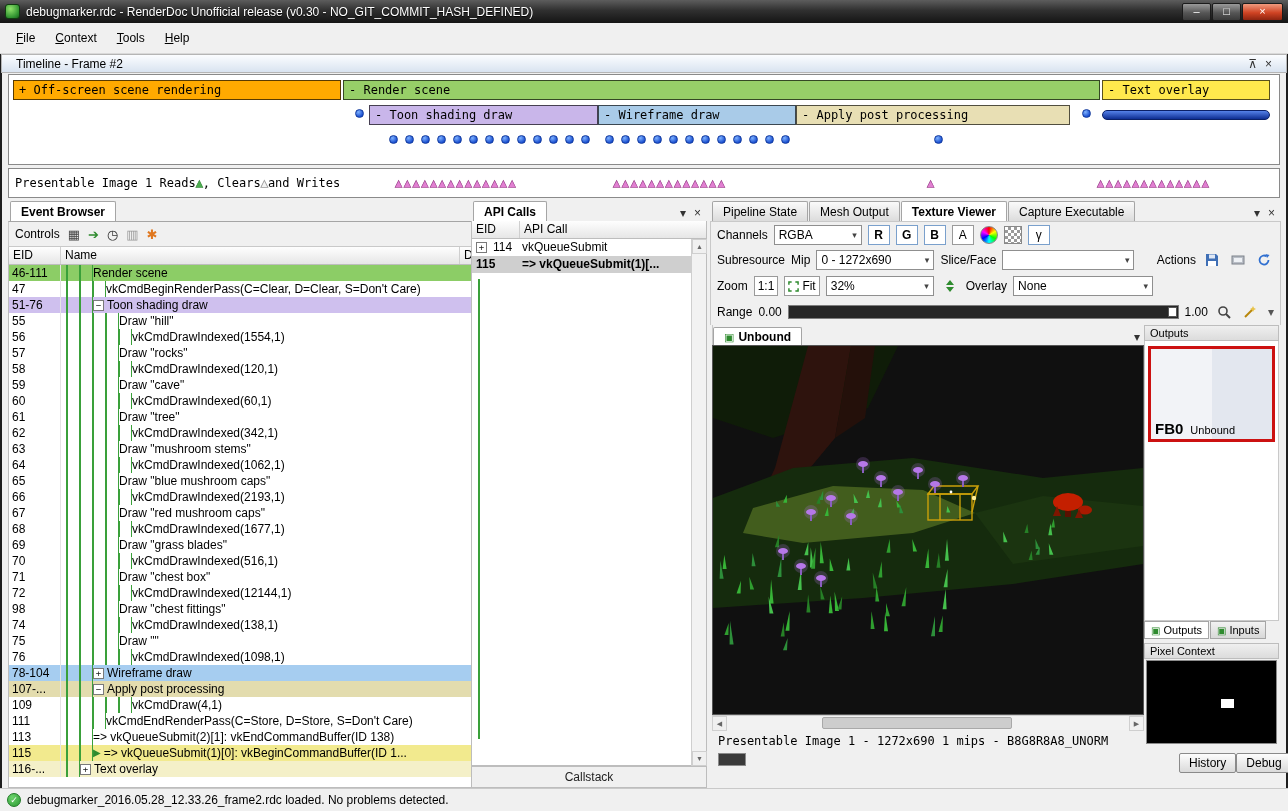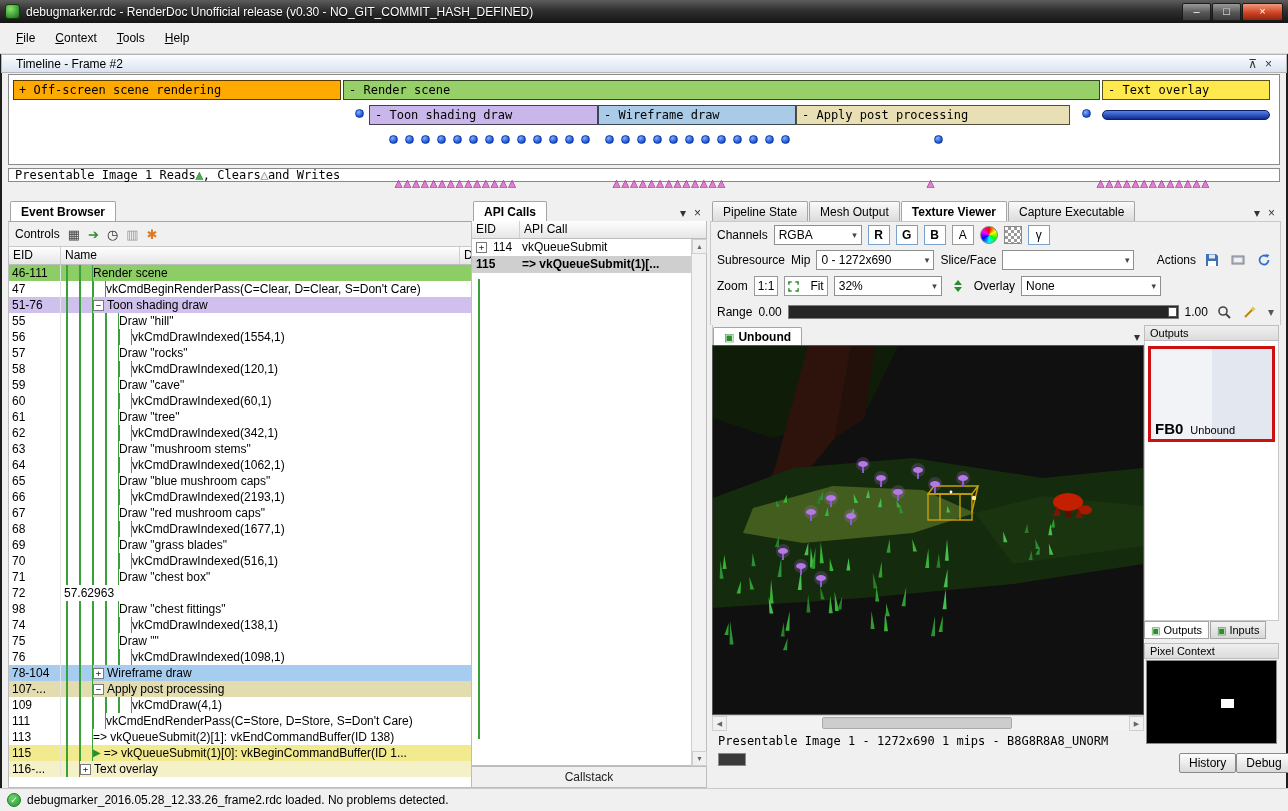--- a/index.html
+++ b/index.html
@@ -40,21 +40,21 @@
   .blk-render    { top:5px; left:334px; width:757px; background:#97cf68; }
   .blk-textov    { top:5px; left:1093px;width:168px; background:#ffe94d; }
   .blk-toon      { top:30px; left:360px; width:229px; background:#c9b6ea; }
   .blk-wire      { top:30px; left:589px; width:198px; background:#a9cbe8; }
   .blk-post      { top:30px; left:787px; width:274px; background:#e8dfb4; }
   .tl-bluebar { position:absolute; top:35px; left:1093px; width:168px; height:10px; border-radius:5px;
     background:linear-gradient(#5581e8,#0e2d92); border:1px solid #0a1f66; }
   .dot { position:absolute; width:9px; height:9px; border-radius:50%;
     background:radial-gradient(circle at 35% 30%, #7fb3ff, #1a4fd0 70%);
     border:1px solid #123a9e; }
-  .tl-usage { position:absolute; top:114px; left:8px; right:8px; height:14px; background:#fff;
+  .tl-usage { position:absolute; top:114px; left:8px; right:8px; height:30px; background:#fff;
     border:1px solid #8a8a8a; font:12px "DejaVu Sans Mono", monospace;
     display:flex; align-items:center; padding:0 6px; white-space:pre; }
   .tri { font-size:12px; letter-spacing:1.5px; color:#e27fd2; -webkit-text-stroke:.5px #8a2f7a; }
   .tri-green { color:#4caf50; -webkit-text-stroke:.5px #2e7d32; font-size:12px; }
   .tri-clear { color:#f2f2f2; -webkit-text-stroke:.8px #999; font-size:12px; }
   .tri-group { position:absolute; top:7px; }
   
   .panel { position:absolute; background:#f0f0f0; }
   .tabbar { display:flex; align-items:flex-end; height:21px; padding:0 2px; }
   .tab { padding:3px 10px 2px; border:1px solid #a5a5a5; border-bottom:none; margin-right:1px;
@@ -408,20 +408,24 @@
         <div class="ev-row">
           <div class="ev-eid">71</div>
           <div class="ev-name">
             <span class="guides" style="width: 58px;"></span>
             <span class="lbl">Draw "chest box"</span>
           </div>
           <div class="ev-dur">57.62963</div>
         </div>
         <div class="ev-row">
           <div class="ev-eid">72</div>
+          <div class="ev-name">
+            <span class="guides" style="width: 71px;"></span>
+            <span class="lbl">vkCmdDrawIndexed(12144,1)</span>
+          </div>
           <div class="ev-dur">57.62963</div>
         </div>
         <div class="ev-row">
           <div class="ev-eid">98</div>
           <div class="ev-name">
             <span class="guides" style="width: 58px;"></span>
             <span class="lbl">Draw "chest fittings"</span>
           </div>
           <div class="ev-dur">57.18518</div>
         </div>
@@ -609,21 +613,21 @@
         <svg width="14" height="14" viewBox="0 0 14 14">
             <path d="M11.5 7a4.5 4.5 0 1 1-2-3.7" stroke="#2f6fd0" stroke-width="1.8" fill="none"></path>
             <path d="M8.5 1l4 1-2.5 3z" fill="#2f6fd0"></path>
           </svg>
       </span>
     </div>
 
     <div class="tv-row">
       <span>Zoom</span>
       <div class="sbtn plain">1:1</div>
-      <div class="sbtn plain" style="gap:11px">
+      <div class="sbtn plain" style="gap:3px">
         <svg width="11" height="11" viewBox="0 0 12 12">
             <path d="M1 4V1h3M8 1h3v3M11 8v3H8M4 11H1V8" stroke="#2e8b2e" fill="none" stroke-width="1.6"></path>
           </svg>
         <span>Fit</span>
       </div>
       <div class="combo" style="width:108px">
         <span>32%</span>
         <span class="caret">▾</span>
       </div>
       <span class="icon-btn">

